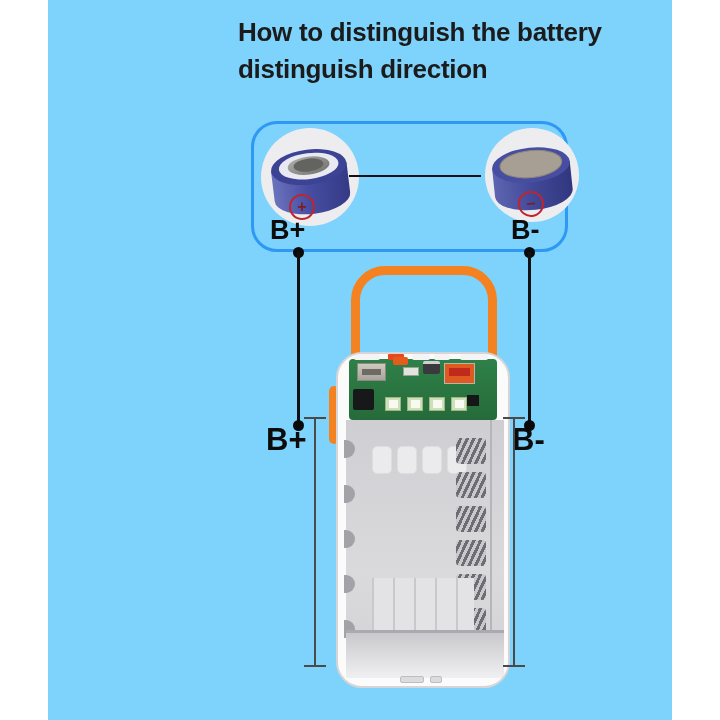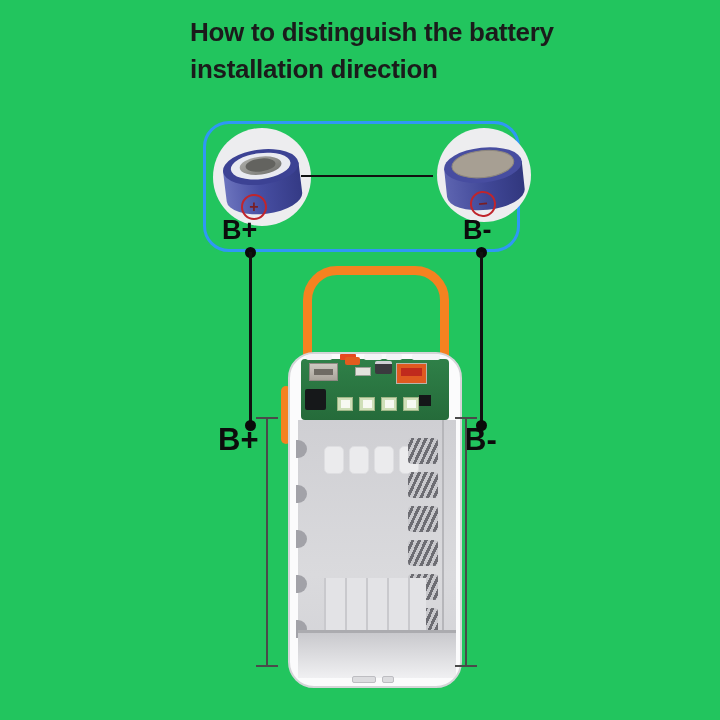--- a/index.html
+++ b/index.html
@@ -1,18 +1,18 @@
 <!DOCTYPE html>
 <html style="--c-legend_border: #2f98f5; --c-handle_orange: #f58220; --c-battery_blue: #4a52a8; --c-pcb_green: #2e7d43; --c-mark_red: #c0252c; --c-wire_black: #111111; --c-dimension_gray: #4a4a4a;"><head>
 <meta charset="utf-8">
 <style>
   html,body{margin:0;padding:0;background:#ffffff;}
   .canvas{
-    position:relative;width:720px;height:720px;margin:0 auto;
-    background:#22c55e;overflow:hidden;
+    position:relative;width:624px;height:720px;margin:0 auto;
+    background:#7dd3fc;overflow:hidden;
     font-family:"Liberation Sans","DejaVu Sans",sans-serif;
   }
   
   .title{
     position:absolute;left:190px;top:14px;width:420px;
     font-size:26px;font-weight:bold;line-height:37px;
     letter-spacing:-0.3px;color:#1b1b1b;
   }
   
   .legend-box{
@@ -110,21 +110,21 @@
   .slot{top:322px;height:7px;background:#dcdcdf;border:1px solid #bdbdc1;border-radius:2px;}
   .slot1{left:62px;width:24px;} .slot2{left:92px;width:12px;}
 </style>
 </head>
 <body>
 
 <div class="canvas">
 
   <div class="title">
     <div>How to distinguish the battery</div>
-    <div>installation direction</div>
+    <div>distinguish direction</div>
   </div>
 
   <div class="legend-box"></div>
 
   <svg class="battery-svg battery-pos" width="112" height="110" viewBox="0 0 112 110">
     <defs>
       <linearGradient id="bgrad1" x1="0" y1="0" x2="1" y2="0">
         <stop offset="0" stop-color="#6b73bd"></stop>
           <stop offset="0.45" stop-color="#474ea2"></stop>
           <stop offset="1" stop-color="#343a85"></stop>

